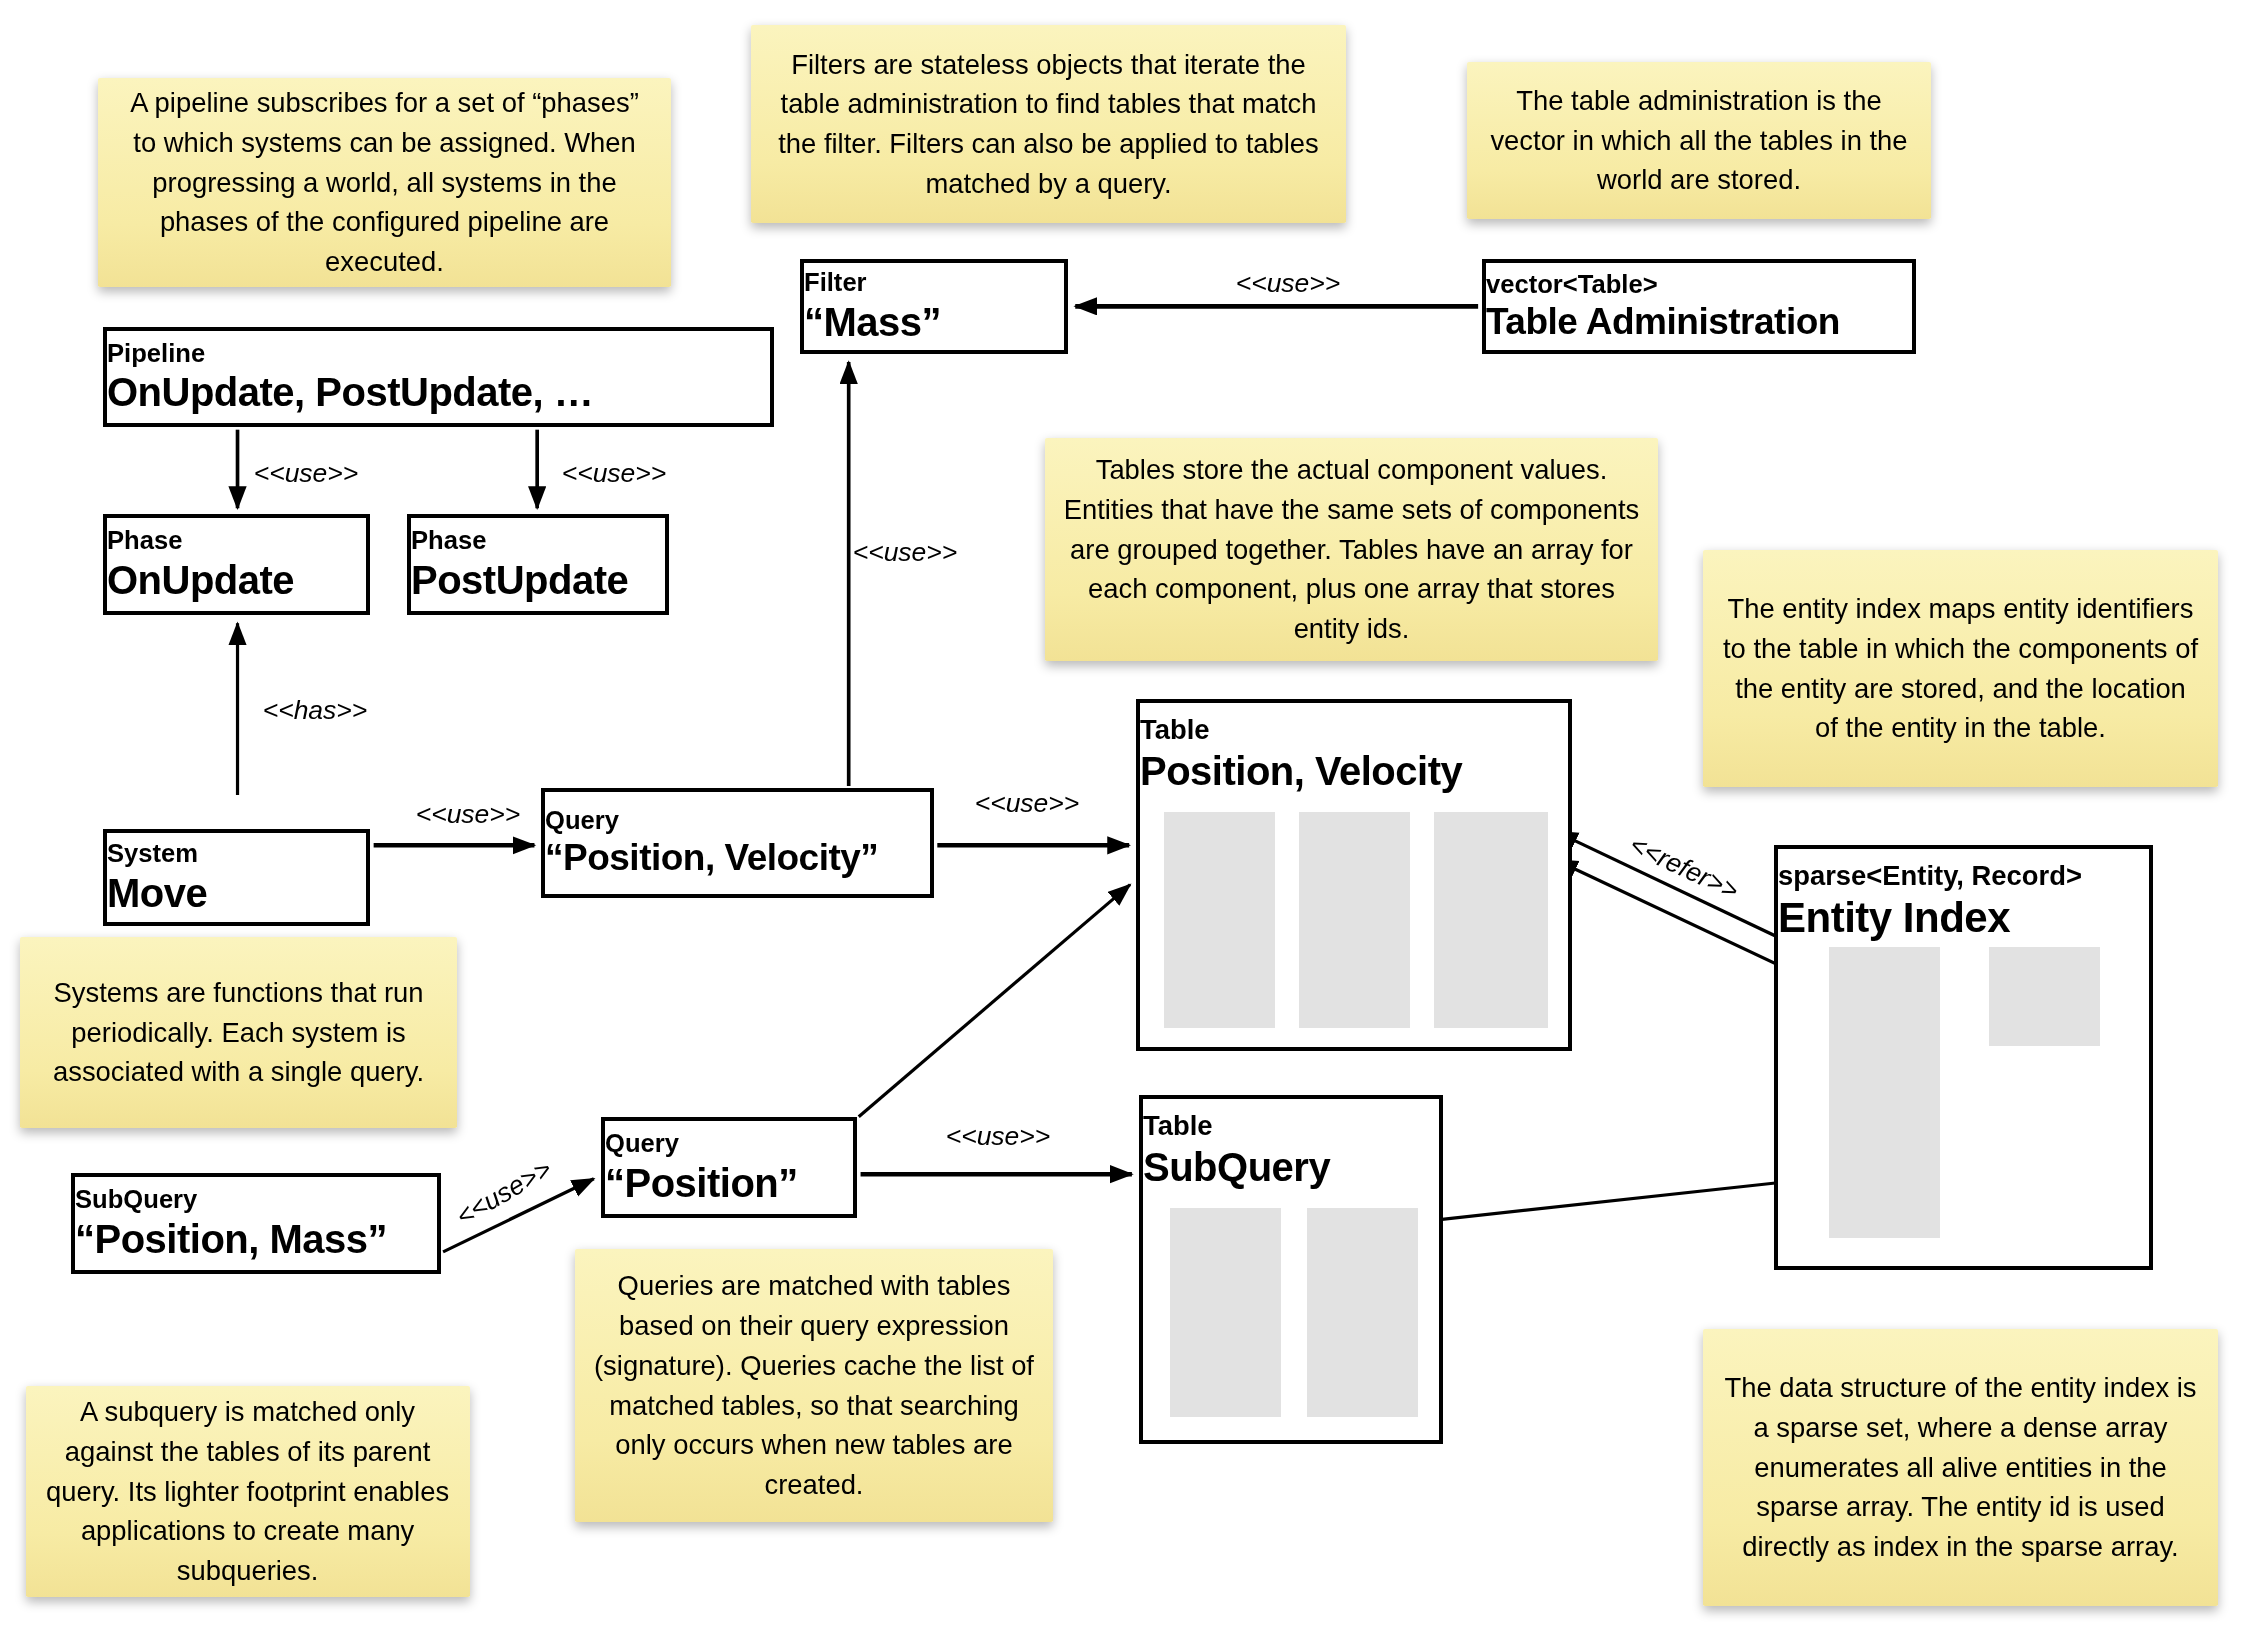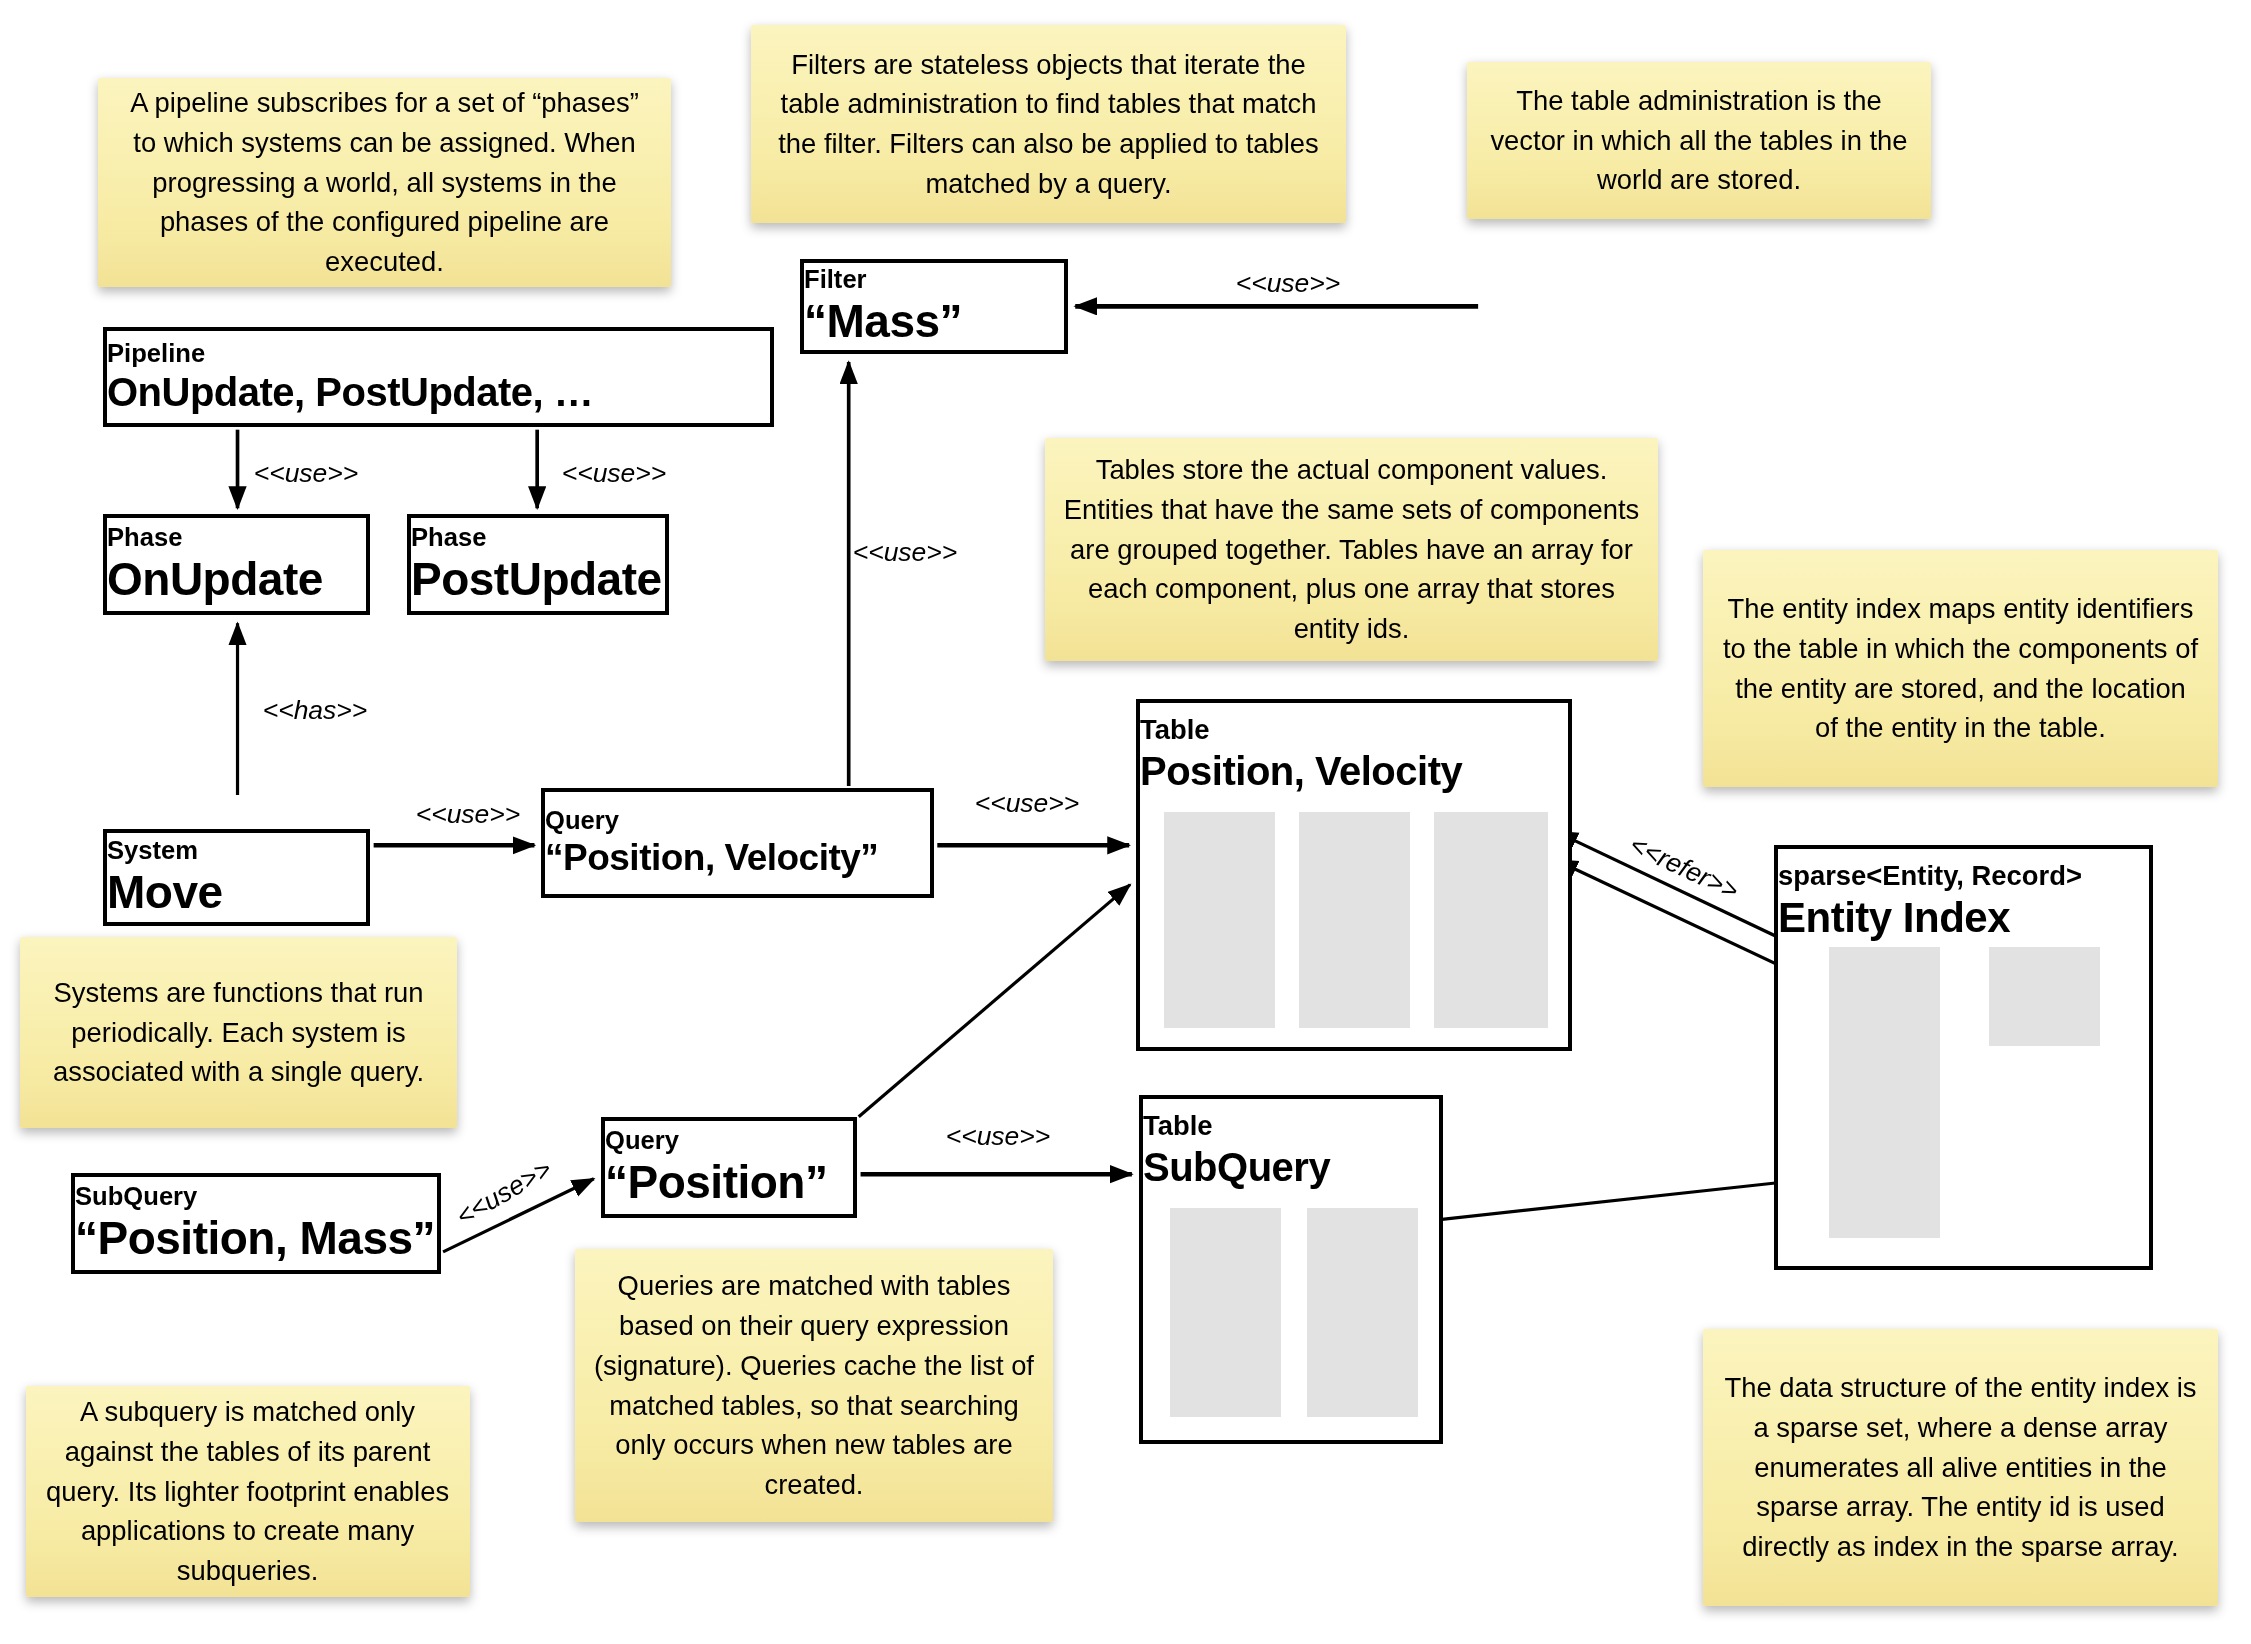--- a/index.html
+++ b/index.html
@@ -15,21 +15,21 @@
     display:flex;align-items:center;justify-content:center;text-align:center;
     font-size:27.4px;line-height:1.45;padding:11px 18.3px;border-radius:1.8px;
   }
   .node{
     position:absolute;box-sizing:border-box;background:#ffffff;border:4.6px solid #000;
     display:flex;flex-direction:column;align-items:flex-start;justify-content:center;
     text-align:center;line-height:1.2;
   }
   .node.container{justify-content:flex-start;padding-top:11px;}
   .stereo{font-weight:700;font-size:25.6px;}
-  .name{font-weight:700;font-size:46px;letter-spacing:-0.5px;}
+  .name{font-weight:700;font-size:40px;letter-spacing:-0.5px;}
   .name.lg{font-size:42px;}
   .col{position:absolute;background:#E2E2E2;}
   .edge-label{
     position:absolute;font-style:italic;font-size:26.5px;white-space:nowrap;
     transform:translate(-50%,-50%);
   }
   .edge-label.rot-neg{transform:translate(-50%,-50%) rotate(-30deg);}
   .edge-label.rot-pos{transform:translate(-50%,-50%) rotate(25deg);}
 </style>
 </head>
@@ -94,20 +94,24 @@
   <div class="node" style="left:407px;top:514px;width:262px;height:101px;">
     <div class="stereo">Phase</div>
     <div class="name">PostUpdate</div>
   </div>
 
   <div class="node" style="left:800px;top:259px;width:268px;height:95px;">
     <div class="stereo">Filter</div>
     <div class="name">“Mass”</div>
   </div>
 
+  <div class="node" style="left:1482px;top:259px;width:434px;height:95px;">
+    <div class="stereo">vector&lt;Table&gt;</div>
+    <div class="name" style="font-size:37px;">Table Administration</div>
+  </div>
 
   <div class="node" style="left:103px;top:797px;width:267px;height:97px;margin-top:32px;">
     <div class="stereo">System</div>
     <div class="name">Move</div>
   </div>
 
   <div class="node" style="left:541px;top:788px;width:393px;height:110px;">
     <div class="stereo">Query</div>
     <div class="name" style="font-size:37px;">“Position, Velocity”</div>
   </div>

